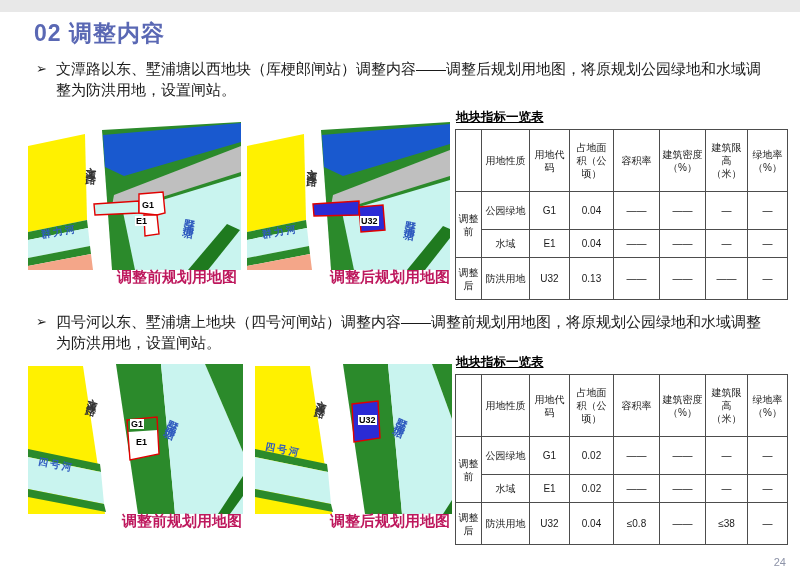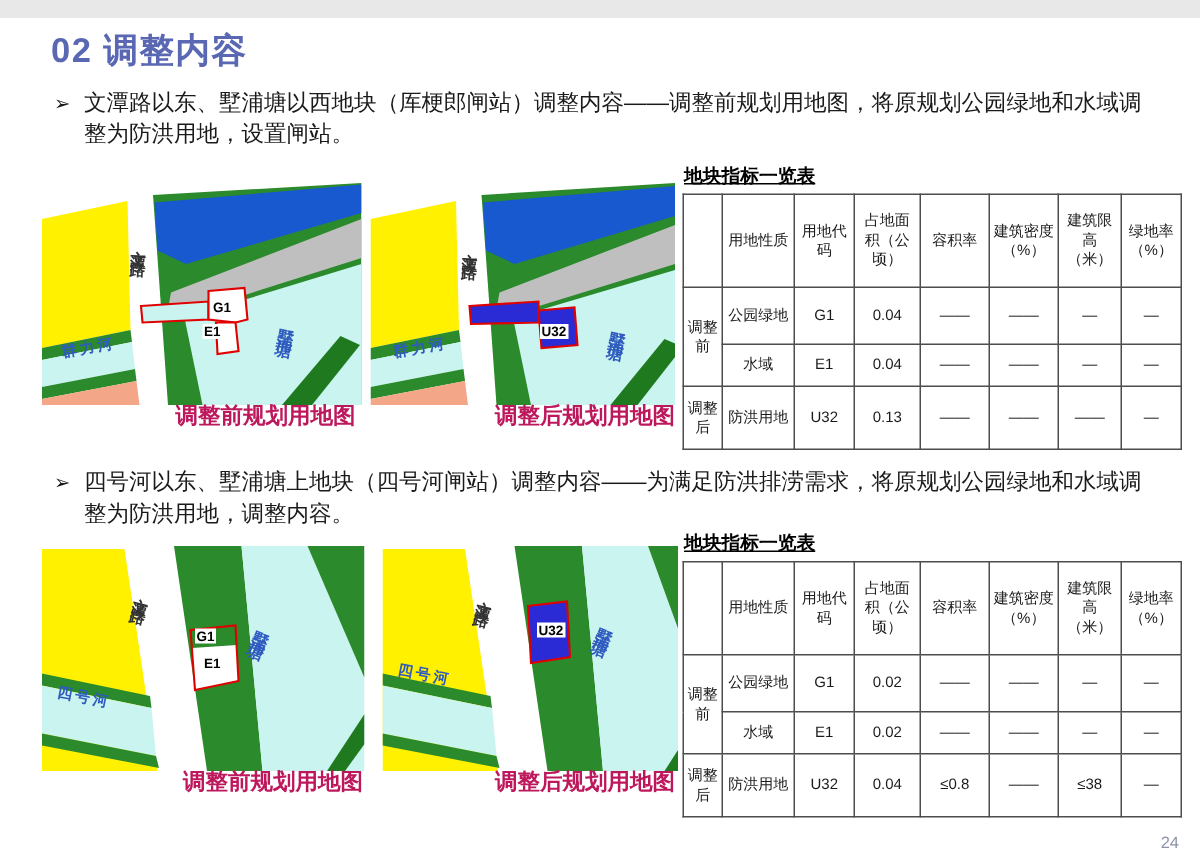--- a/index.html
+++ b/index.html
@@ -71,26 +71,26 @@
 </style>
 </head>
 <body>
 
 <div class="slide">
 
   <div class="slide-title">02 调整内容</div>
 
   <div class="bullet bullet1">
     <span class="marker">➢</span>
-    <span class="btext">文潭路以东、墅浦塘以西地块（厍梗郎闸站）调整内容——调整前规划用地图，将原规划公园绿地和水域调整为防洪用地，设置闸站。</span>
+    <span class="btext">文潭路以东、墅浦塘以西地块（厍梗郎闸站）调整内容——调整后规划用地图，将原规划公园绿地和水域调整为防洪用地，设置闸站。</span>
   </div>
 
   <div class="bullet bullet2">
     <span class="marker">➢</span>
-    <span class="btext">四号河以东、墅浦塘上地块（四号河闸站）调整内容——为满足防洪排涝需求，将原规划公园绿地和水域调整为防洪用地，调整内容。</span>
+    <span class="btext">四号河以东、墅浦塘上地块（四号河闸站）调整内容——调整前规划用地图，将原规划公园绿地和水域调整为防洪用地，设置闸站。</span>
   </div>
 
   <div class="map map1">
     <svg viewBox="0 0 213 148" width="213" height="148">
       <polygon class="f-yellow" points="0,24 57,12 59,98 0,110"></polygon>
       <polygon class="f-green" points="0,110 59,98 60,106 0,118"></polygon>
       <polygon class="f-cyan" points="0,118 60,106 62,124 0,136"></polygon>
       <polygon class="f-green" points="0,136 62,124 63,132 0,144"></polygon>
       <polygon class="f-salmon" points="0,144 63,132 65,148 0,148"></polygon>
       <polygon class="f-green" points="74,8 213,0 213,148 84,148"></polygon>

